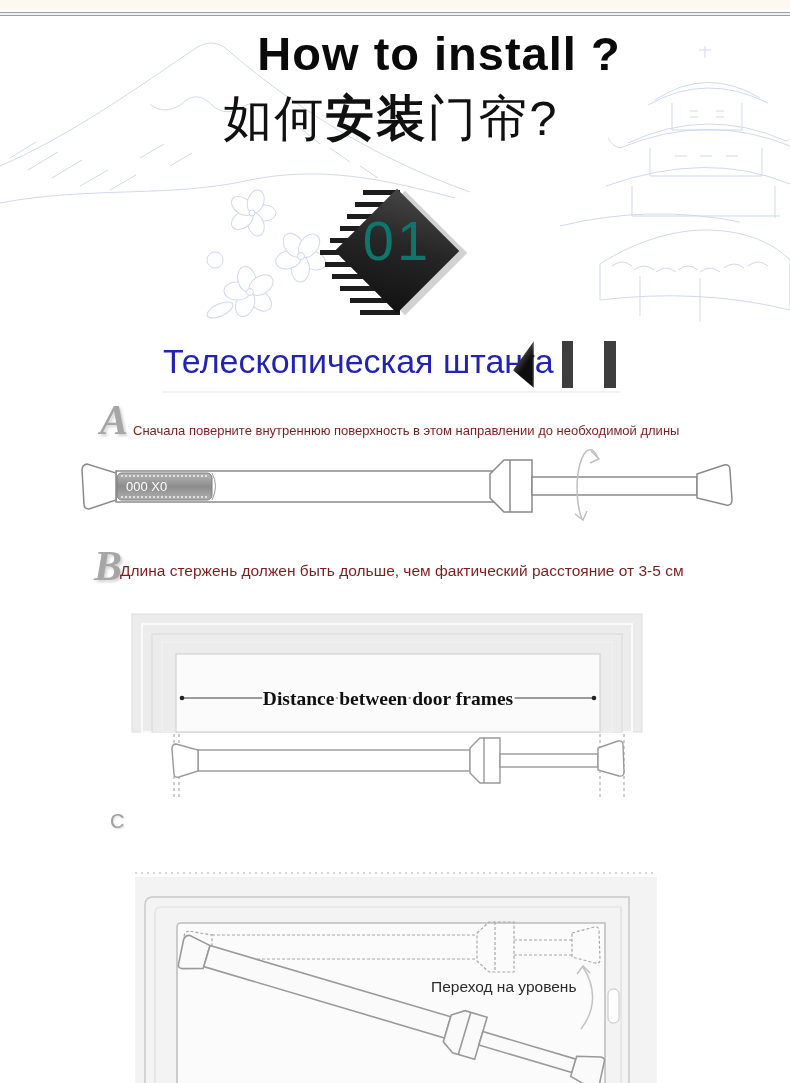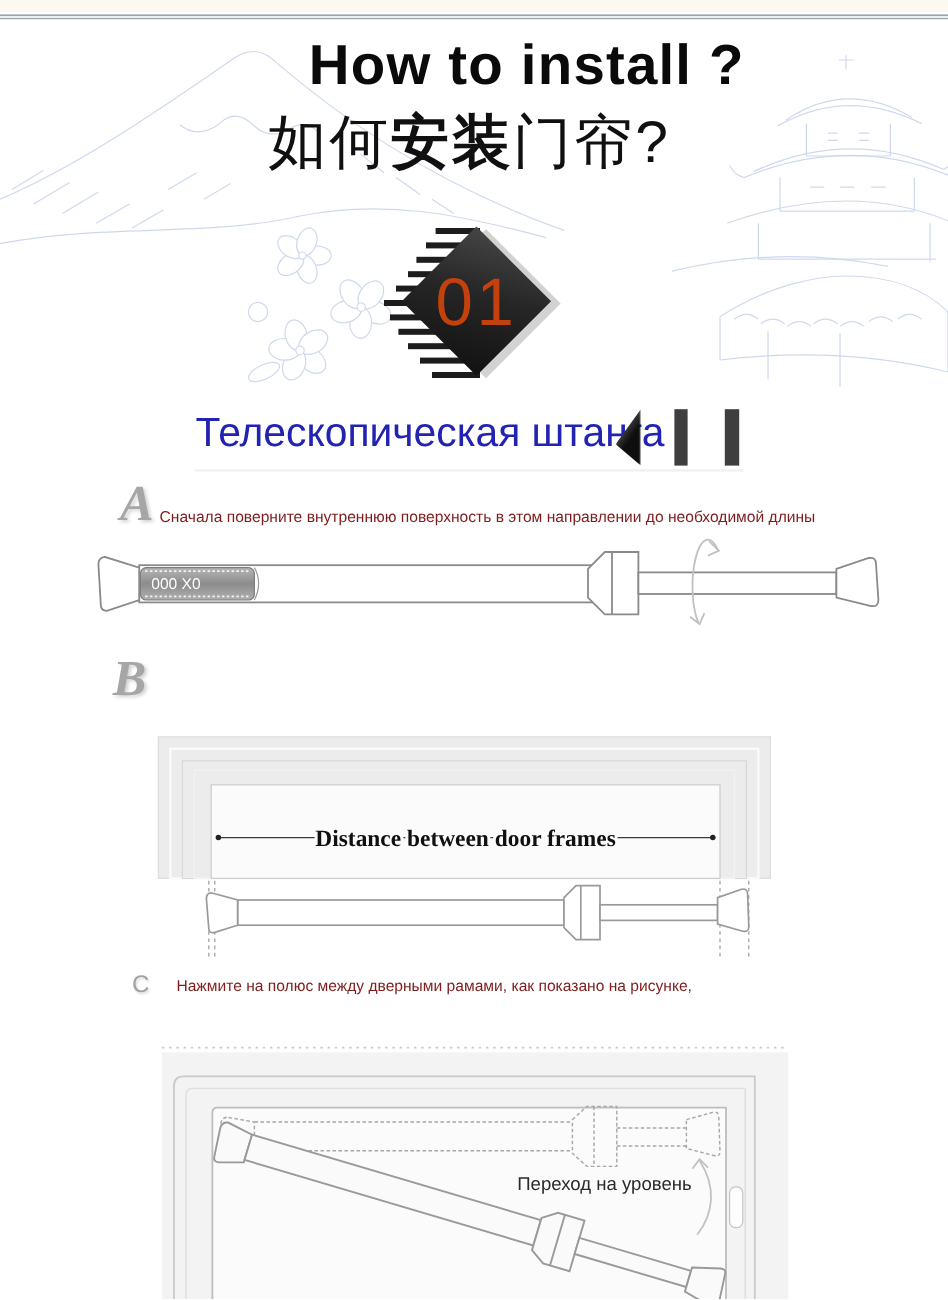--- a/index.html
+++ b/index.html
@@ -16,22 +16,22 @@
   .title-en{left:0;top:26px;width:790px;text-align:center;margin:0;
             font-size:47px;font-weight:700;color:#0a0a0a;letter-spacing:1px;padding-left:44px;}
   .title-zh{left:0;top:86px;width:782px;text-align:center;margin:0;
             font-size:49px;font-weight:400;color:#101010;letter-spacing:2px;}
   .title-zh .zh-b{font-weight:700;}
 
   .badge-lines{left:300px;top:180px;}
   .diamond-shadow{left:361px;top:209px;width:88px;height:88px;background:#d2d2d2;transform:rotate(45deg);}
   .diamond{left:353px;top:207px;width:88px;height:88px;transform:rotate(45deg);
            background:linear-gradient(150deg,#454545 0%,#262626 45%,#121212 100%);}
-  .step-number{left:353px;top:207px;width:88px;height:88px;display:flex;align-items:center;
-               justify-content:center;font-size:56px;color:#c2410c;letter-spacing:3px;font-weight:400;}
+  .step-number{left:353px;top:196px;width:88px;height:88px;display:flex;align-items:center;
+               justify-content:center;font-size:56px;color:#0f766e;letter-spacing:3px;font-weight:400;}
 
   .section-title{left:163px;top:342px;margin:0;font-size:34px;font-weight:400;color:#2323b3;}
   .underline-faint{left:162px;top:391px;width:458px;height:2px;background:#f1f1f1;}
   .deco-cone{left:513px;top:341px;width:21px;height:47px;filter:blur(.8px);
              background:linear-gradient(125deg,#909090,#0e0e0e 55%);
              clip-path:polygon(100% 0,0 62%,100% 100%);}
   .deco-bar{top:341px;width:11px;height:47px;background:#3e3e3e;}
   .deco-bar-1{left:562px;}
   .deco-bar-2{left:604px;width:12px;}
 
@@ -170,20 +170,21 @@
       <path d="M637,34 L664,25 Q670,24 670,30 L672,60 Q672,66 666,65 L637,58 Z"></path>
     </g>
     <g stroke="#c0c0c0" stroke-width="1.5" fill="none">
       <path d="M538,18 A12,36 0 1,0 522,79"></path>
       <polyline points="531,11 539,19 530,23"></polyline>
       <polyline points="515,74 523,80 527,71"></polyline>
     </g>
   </svg>
 
   <div class="abs letter letter-b">B</div>
+  <div class="abs step-text text-b">Длина стержень должен быть дольше, чем фактический расстояние от 3-5 см</div>
 
   <svg class="abs door-b" width="530" height="195" viewBox="0 0 530 195">
     <g>
       <rect x="2" y="6" width="510" height="118" fill="#ececec" stroke="#dddddd"></rect>
       <rect x="12" y="16" width="490" height="108" fill="none" stroke="#fafafa" stroke-width="2"></rect>
       <rect x="22" y="26" width="470" height="98" fill="none" stroke="#d8d8d8"></rect>
       <rect x="32" y="34" width="450" height="90" fill="none" stroke="#f2f2f2"></rect>
       <rect x="46" y="46" width="424" height="78" fill="#fbfbfb" stroke="#cccccc"></rect>
     </g>
     <g stroke="#3a3a3a">
@@ -202,21 +203,20 @@
       <rect x="68" y="142" width="272" height="21"></rect>
       <path d="M46,136 Q42,136 42,141 L44,166 Q44,170 49,169 L68,163 L68,142 Z"></path>
       <path d="M340,140 L350,130 L370,130 L370,175 L350,175 L340,165 Z"></path>
       <line x1="354" y1="130" x2="354" y2="175"></line>
       <rect x="370" y="146" width="98" height="13"></rect>
       <path d="M468,140 L488,133 Q493,132 493,137 L494,164 Q494,169 489,168 L468,162 Z"></path>
     </g>
   </svg>
 
   <div class="abs letter letter-c">C</div>
-  <div class="abs step-text text-c1">Нажмите на полюс между дверными рамами, как показано на рисунке,</div>
 
   <svg class="abs door-c" width="522" height="212" viewBox="0 0 522 212">
     <rect x="0" y="6" width="522" height="206" fill="#f3f3f3"></rect>
     <line x1="0" y1="2" x2="522" y2="2" stroke="#c9c9c9" stroke-width="1.5" stroke-dasharray="2,4"></line>
     <g fill="none">
       <rect x="42" y="52" width="428" height="160" fill="#fbfbfb" stroke="none"></rect>
       <path d="M10,212 L10,34 Q10,26 18,26 L494,26 L494,212" stroke="#c9c9c9" stroke-width="1.5"></path>
       <path d="M20,212 L20,42 Q20,36 26,36 L486,36 L486,212" stroke="#dedede" stroke-width="1.2"></path>
       <path d="M42,212 L42,56 Q42,52 46,52 L470,52 L470,212" stroke="#bdbdbd" stroke-width="1.5"></path>
     </g>

